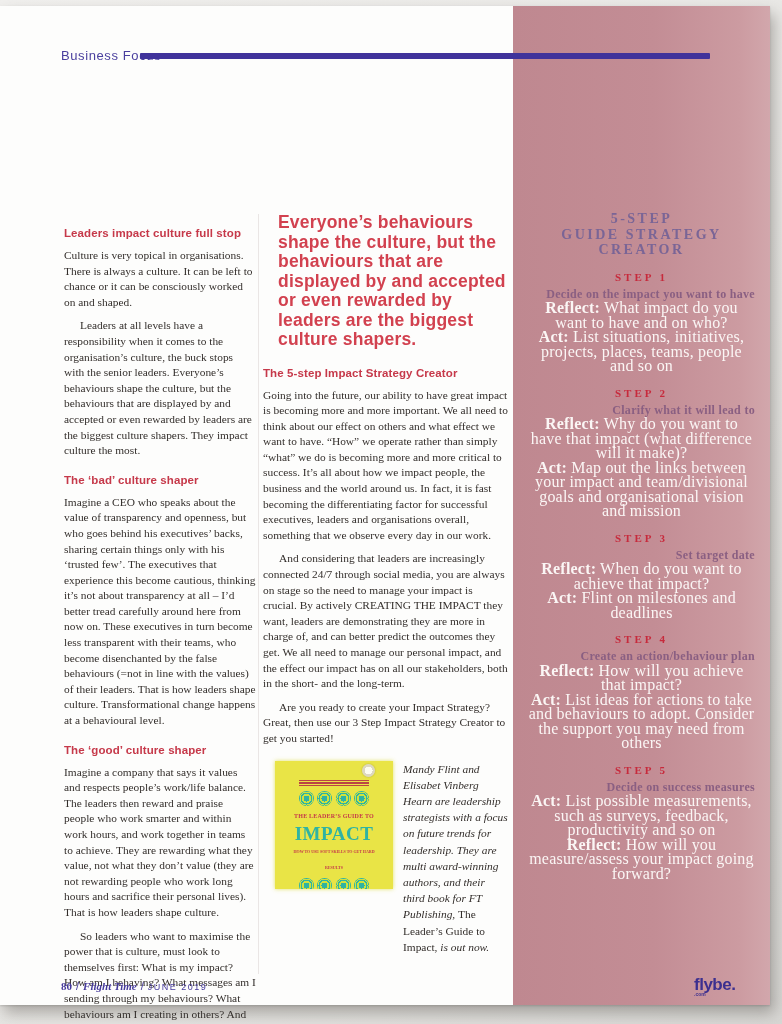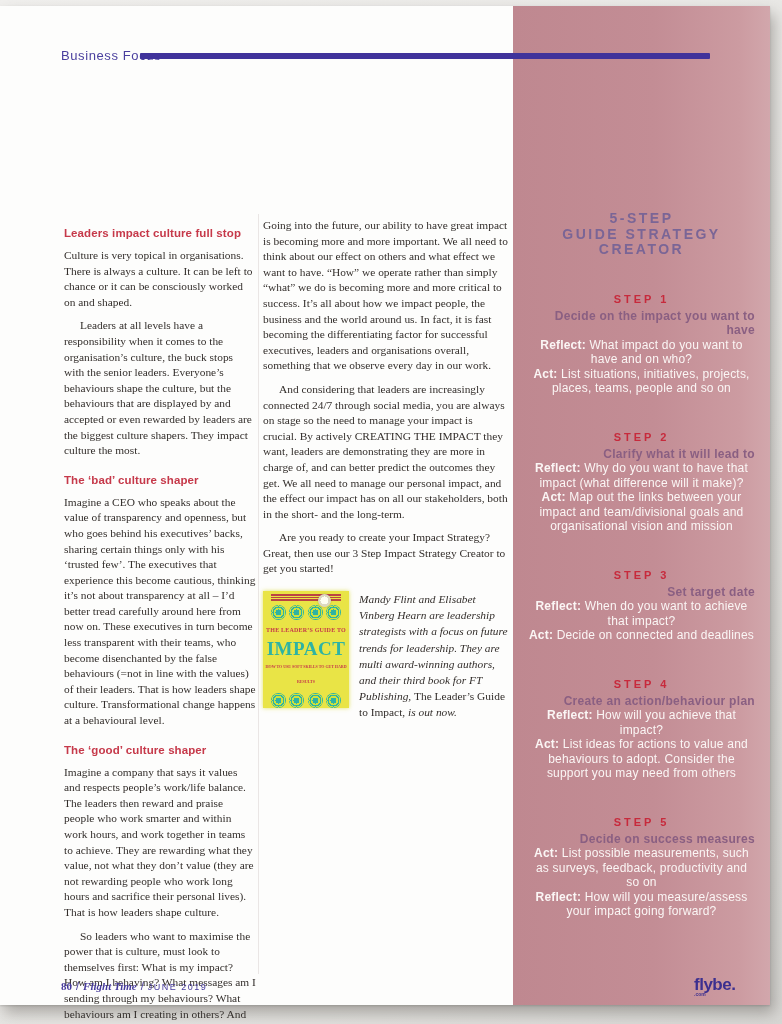--- a/index.html
+++ b/index.html
@@ -56,50 +56,50 @@
     font-family:"Liberation Sans",sans-serif;letter-spacing:.2px;
   }
   
   .bio-row{display:flex;margin-top:14px;}
   .bio-text{
     flex:1;margin-left:10px;font-style:italic;font-size:11.4px;line-height:16.2px;color:#332e2b;
   }
   .bio-text .roman{font-style:normal;}
   
   .cover{
-    width:86px;height:117px;background:#e9e446;flex:0 0 86px;position:relative;
-    box-shadow:0 0 4px rgba(220,220,60,.8);padding:0;overflow:hidden;
+    width:86px;height:96px;background:#e9e446;flex:0 0 86px;position:relative;
+    box-shadow:0 0 4px rgba(220,220,60,.8);padding:16px;overflow:hidden;margin-left:12px;
   }
   .cover .blurb{height:11px;padding-top:2px;}
   .cover .blurb i{display:block;height:1.5px;background:#b44;margin:1px 8px;}
   .cover .dots{display:flex;justify-content:space-evenly;padding:1px 4px;}
   .cover .dot{
     width:15px;height:15px;border-radius:50%;
     background:radial-gradient(circle,#2fb3a3 0 3px,#cfe23c 3px 4.5px,#2fb3a3 4.5px 6px,#cfe23c 6px 7px,#2fb3a3 7px);
   }
   .cover .seal{
     position:absolute;top:3px;right:18px;width:13px;height:13px;border-radius:50%;
     background:radial-gradient(circle,#fdfdf0 0 4px,#ddd8c0 4px 6.5px);box-shadow:0 0 2px rgba(0,0,0,.25);
   }
   .cover .brand{color:#c6394a;font-weight:700;font-size:6px;text-align:center;margin-top:2px;letter-spacing:.2px;}
   .cover .title{color:#2fb3a3;font-weight:700;font-size:19px;line-height:19px;text-align:center;letter-spacing:.5px;}
   .cover .sub{color:#c6394a;font-weight:700;font-size:4px;text-align:center;margin:1px 2px 2px;}
   
   .sidebar{
     position:absolute;left:513px;top:0;width:257px;height:100%;
     box-sizing:border-box;padding:205px 15px 0;text-align:center;
-    font-family:Liberation Sans, sans-serif;
+    font-family:Liberation Serif, serif;
   }
   .sb-title{
     color:#7a6596;font-weight:700;font-size:14px;line-height:15.5px;letter-spacing:2.5px;
   }
-  .step{margin-top:35px;}
+  .step{margin-top:13px;}
   .step-label{color:#c72a3c;font-weight:700;font-size:11px;letter-spacing:3px;}
   .step-sub{color:#8a5f82;font-weight:700;font-size:12px;line-height:14.5px;margin-top:4px;letter-spacing:.3px;text-align:right;}
-  .step-line{color:#fbf6f5;font-size:12px;line-height:14.5px;letter-spacing:.2px;}
+  .step-line{color:#fbf6f5;font-size:16px;line-height:14.5px;letter-spacing:.2px;}
   .step-line b{font-weight:700;}
   
   .footer-left{
     position:absolute;left:61px;top:974px;color:#45399b;font-size:11px;
     font-family:"Liberation Serif",serif;
   }
   .footer-left .num{font-weight:700;}
   .footer-left .sep{margin:0 4px;font-family:"Liberation Sans",sans-serif;}
   .footer-left .mag{font-weight:700;font-style:italic;}
   .footer-left .issue{font-family:"Liberation Sans",sans-serif;font-size:9px;letter-spacing:1.5px;font-weight:500;}
@@ -126,20 +126,22 @@
     <p>Culture is very topical in organisations. There is always a culture. It can be left to chance or it can be consciously worked on and shaped.</p>
     <p class="indent">Leaders at all levels have a responsibility when it comes to the organisation’s culture, the buck stops with the senior leaders. Everyone’s behaviours shape the culture, but the behaviours that are displayed by and accepted or even rewarded by leaders are the biggest culture shapers. They impact culture the most.</p>
     <div class="red-h">The ‘bad’ culture shaper</div>
     <p>Imagine a CEO who speaks about the value of transparency and openness, but who goes behind his executives’ backs, sharing certain things only with his ‘trusted few’. The executives that experience this become cautious, thinking it’s not about transparency at all – I’d better tread carefully around here from now on. These executives in turn become less transparent with their teams, who become disenchanted by the false behaviours (=not in line with the values) of their leaders. That is how leaders shape culture. Transformational change happens at a behavioural level.</p>
     <div class="red-h">The ‘good’ culture shaper</div>
     <p>Imagine a company that says it values and respects people’s work/life balance. The leaders then reward and praise people who work smarter and within work hours, and work together in teams to achieve. They are rewarding what they value, not what they don’t value (they are not rewarding people who work long hours and sacrifice their personal lives). That is how leaders shape culture.</p>
     <p class="indent">So leaders who want to maximise the power that is culture, must look to themselves first: What is my impact? How am I behaving? What messages am I sending through my behaviours? What behaviours am I creating in others? And then start changing and adapting their behaviours, creating new habits if needed, to create the desired culture.</p>
   </div>
 
   <div class="col-mid">
+    <div class="pullquote">Everyone’s behaviours shape the culture, but the behaviours that are displayed by and accepted or even rewarded by leaders are the biggest culture shapers.</div>
+    <div class="red-h">The 5-step Impact Strategy Creator</div>
     <p>Going into the future, our ability to have great impact is becoming more and more important. We all need to think about our effect on others and what effect we want to have. “How” we operate rather than simply “what” we do is becoming more and more critical to success. It’s all about how we impact people, the business and the world around us. In fact, it is fast becoming the differentiating factor for successful executives, leaders and organisations overall, something that we observe every day in our work.</p>
     <p class="indent">And considering that leaders are increasingly connected 24/7 through social media, you are always on stage so the need to manage your impact is crucial. By actively CREATING THE IMPACT they want, leaders are demonstrating they are more in charge of, and can better predict the outcomes they get. We all need to manage our personal impact, and the effect our impact has on all our stakeholders, both in the short- and the long-term.</p>
     <p class="indent">Are you ready to create your Impact Strategy? Great, then use our 3 Step Impact Strategy Creator to get you started!</p>
 
     <div class="bio-row">
       <div class="cover">
         <div class="blurb">
             <i></i>
             <i></i>
             <i></i>
@@ -186,28 +188,28 @@
       <div class="step-label">STEP 2</div>
       <div class="step-sub">Clarify what it will lead to</div>
       <div class="step-line"><b>Reflect:</b><span> Why do you want to have that impact (what difference will it make)?</span></div>
       <div class="step-line"><b>Act:</b><span> Map out the links between your impact and team/divisional goals and organisational vision and mission</span></div>
     </div>
 
     <div class="step">
       <div class="step-label">STEP 3</div>
       <div class="step-sub">Set target date</div>
       <div class="step-line"><b>Reflect:</b><span> When do you want to achieve that impact?</span></div>
-      <div class="step-line"><b>Act:</b><span> Decide on connected and deadlines</span></div>
+      <div class="step-line"><b>Act:</b><span> Flint on milestones and deadlines</span></div>
     </div>
 
     <div class="step">
       <div class="step-label">STEP 4</div>
       <div class="step-sub">Create an action/behaviour plan</div>
       <div class="step-line"><b>Reflect:</b><span> How will you achieve that impact?</span></div>
-      <div class="step-line"><b>Act:</b><span> List ideas for actions to value and behaviours to adopt. Consider the support you may need from others</span></div>
+      <div class="step-line"><b>Act:</b><span> List ideas for actions to take and behaviours to adopt. Consider the support you may need from others</span></div>
     </div>
 
     <div class="step">
       <div class="step-label">STEP 5</div>
       <div class="step-sub">Decide on success measures</div>
       <div class="step-line"><b>Act:</b><span> List possible measurements, such as surveys, feedback, productivity and so on</span></div>
       <div class="step-line"><b>Reflect:</b><span> How will you measure/assess your impact going forward?</span></div>
     </div>
   </div>
 

